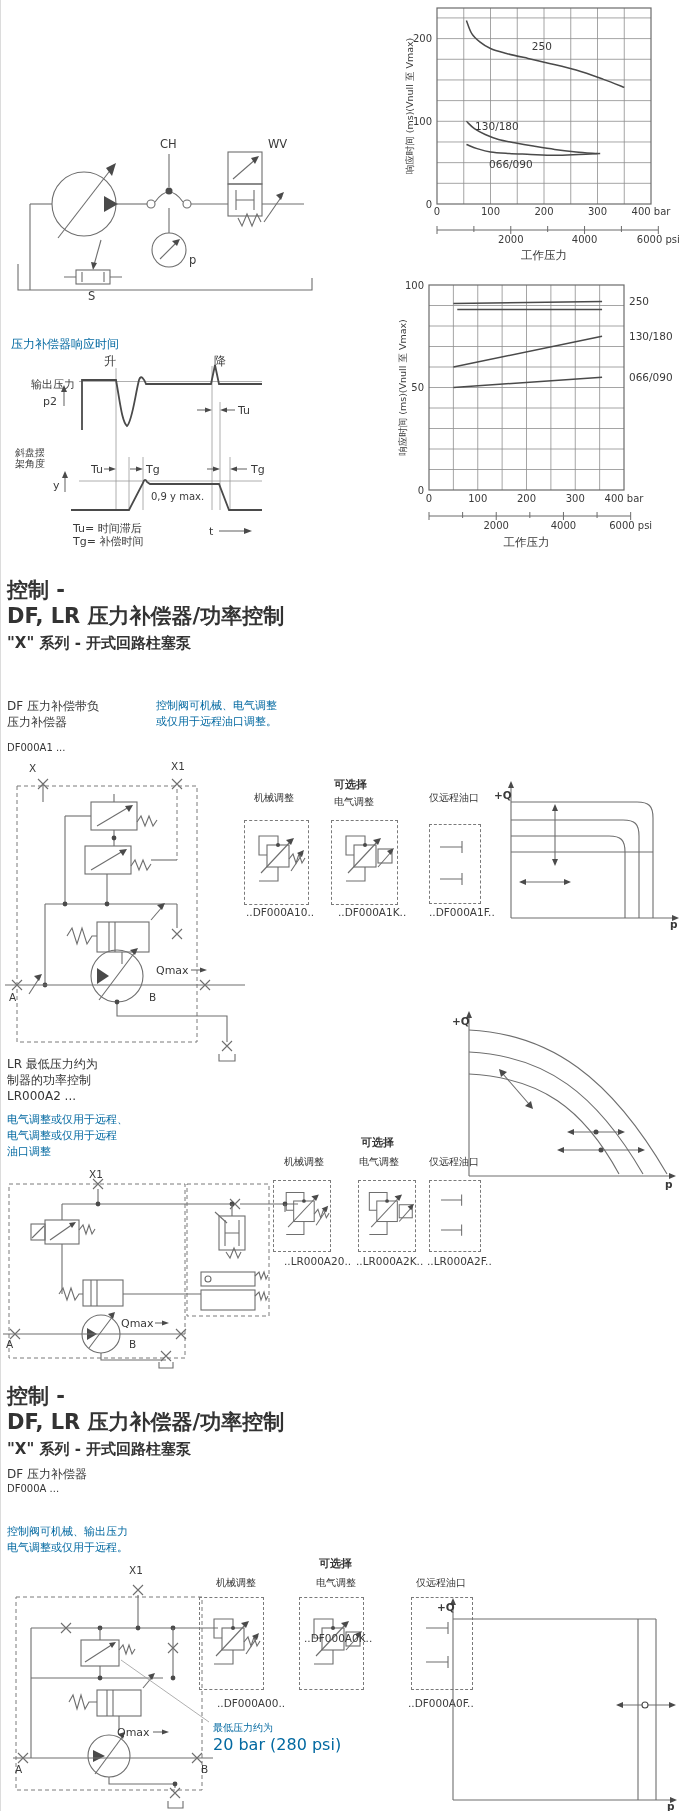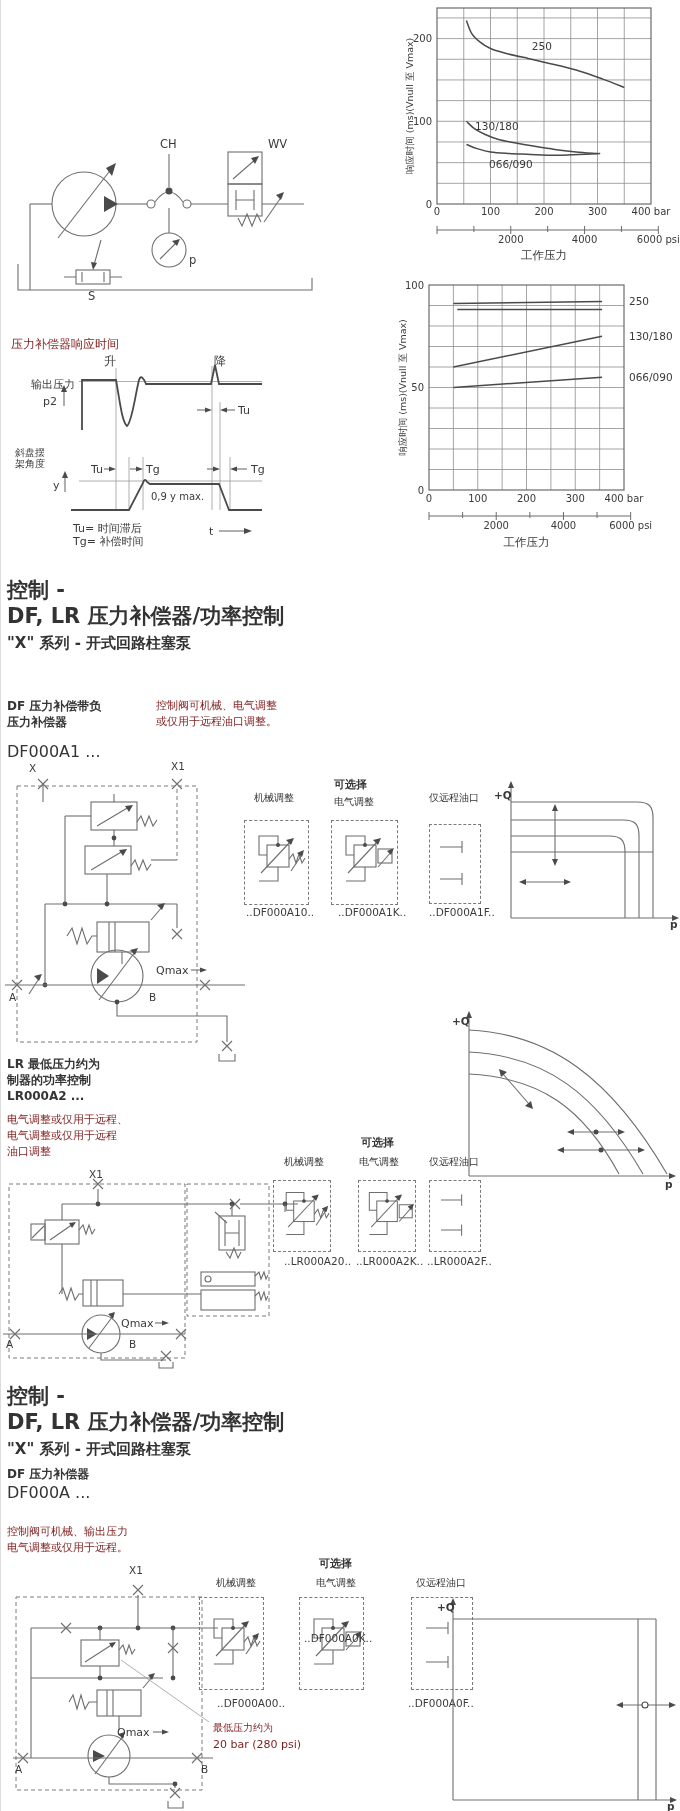--- a/index.html
+++ b/index.html
@@ -11,23 +11,23 @@
   svg text{font-family:"DejaVu Sans","Liberation Sans",sans-serif;fill:#3a3a3a}
   .s{stroke:#6e6e6e;stroke-width:1.1;fill:none}
   .s2{stroke:#4a4a4a;stroke-width:1.8;fill:none}
   .thin{stroke:#9a9a9a;stroke-width:0.8;fill:none}
   .sd{stroke:#7a7a7a;stroke-width:1;fill:none;stroke-dasharray:4,3}
   .f{fill:#4a4a4a;stroke:none}
   .dot{fill:#4a4a4a;stroke:none}
   .box{position:absolute;border:1px dashed #7a7a7a}
   .h1{font-size:21px;font-weight:bold;color:#333}
   .h2{font-size:15px;font-weight:bold;color:#333}
-  .bt{font-size:12px;font-weight:bold;color:#353535;line-height:16px}
-  .nt{font-size:11px;color:#7f1d1d;line-height:16px}
-  .md{font-size:16px;color:#353535}
+  .bt{font-size:12px;font-weight:normal;color:#353535;line-height:16px}
+  .nt{font-size:11px;color:#0369a1;line-height:16px}
+  .md{font-size:10px;color:#353535}
   .opt{font-size:11px;font-weight:bold;color:#353535}
   .lab{font-size:10px;color:#353535}
   .code{font-size:10.5px;color:#3b3b3b}
 </style>
 </head>
 <body>
 
 <div class="page">
 
   <svg style="left:5px;top:92px" width="330" height="220" viewBox="0 0 330 220">
@@ -640,21 +640,21 @@
   <div class="box" style="left:410px;top:1597px;width:62px;height:93px">
     <svg style="left:6px;top:12px" width="48" height="68" viewBox="0 0 48 68">
       <path class="s" d="M8,18 H30 M30,12 V24 M8,52 H30 M30,46 V58"></path>
     </svg>
   </div>
   <div class="t code" style="left:216px;top:1697px">..DF000A00..</div>
   <div class="t code" style="left:303px;top:1632px">..DF000A0K..</div>
   <div class="t code" style="left:407px;top:1697px">..DF000A0F..</div>
 
   <div class="t nt" style="left:212px;top:1720px;font-size:10px">最低压力约为</div>
-  <div class="t nt" style="left:212px;top:1737px;font-size:11px">20 bar (280 psi)</div>
+  <div class="t nt" style="left:212px;top:1737px;font-size:16px">20 bar (280 psi)</div>
 
   <svg style="left:435px;top:1595px" width="245" height="216" viewBox="0 0 245 216">
     <line class="s" x1="17" y1="205" x2="17" y2="8"></line>
       <polygon class="f" points="17,3 14,10 20,10"></polygon>
     <line class="s" x1="17" y1="205" x2="236" y2="205"></line>
       <polygon class="f" points="241,205 234,202 234,208"></polygon>
     <text x="1" y="16" font-size="10.5" font-weight="bold">+Q</text>
     <text x="231" y="215" font-size="10.5" font-weight="bold">p</text>
     <path class="s" d="M17,24 H220 M202,24 V205 M220,24 V205"></path>
     <g>

